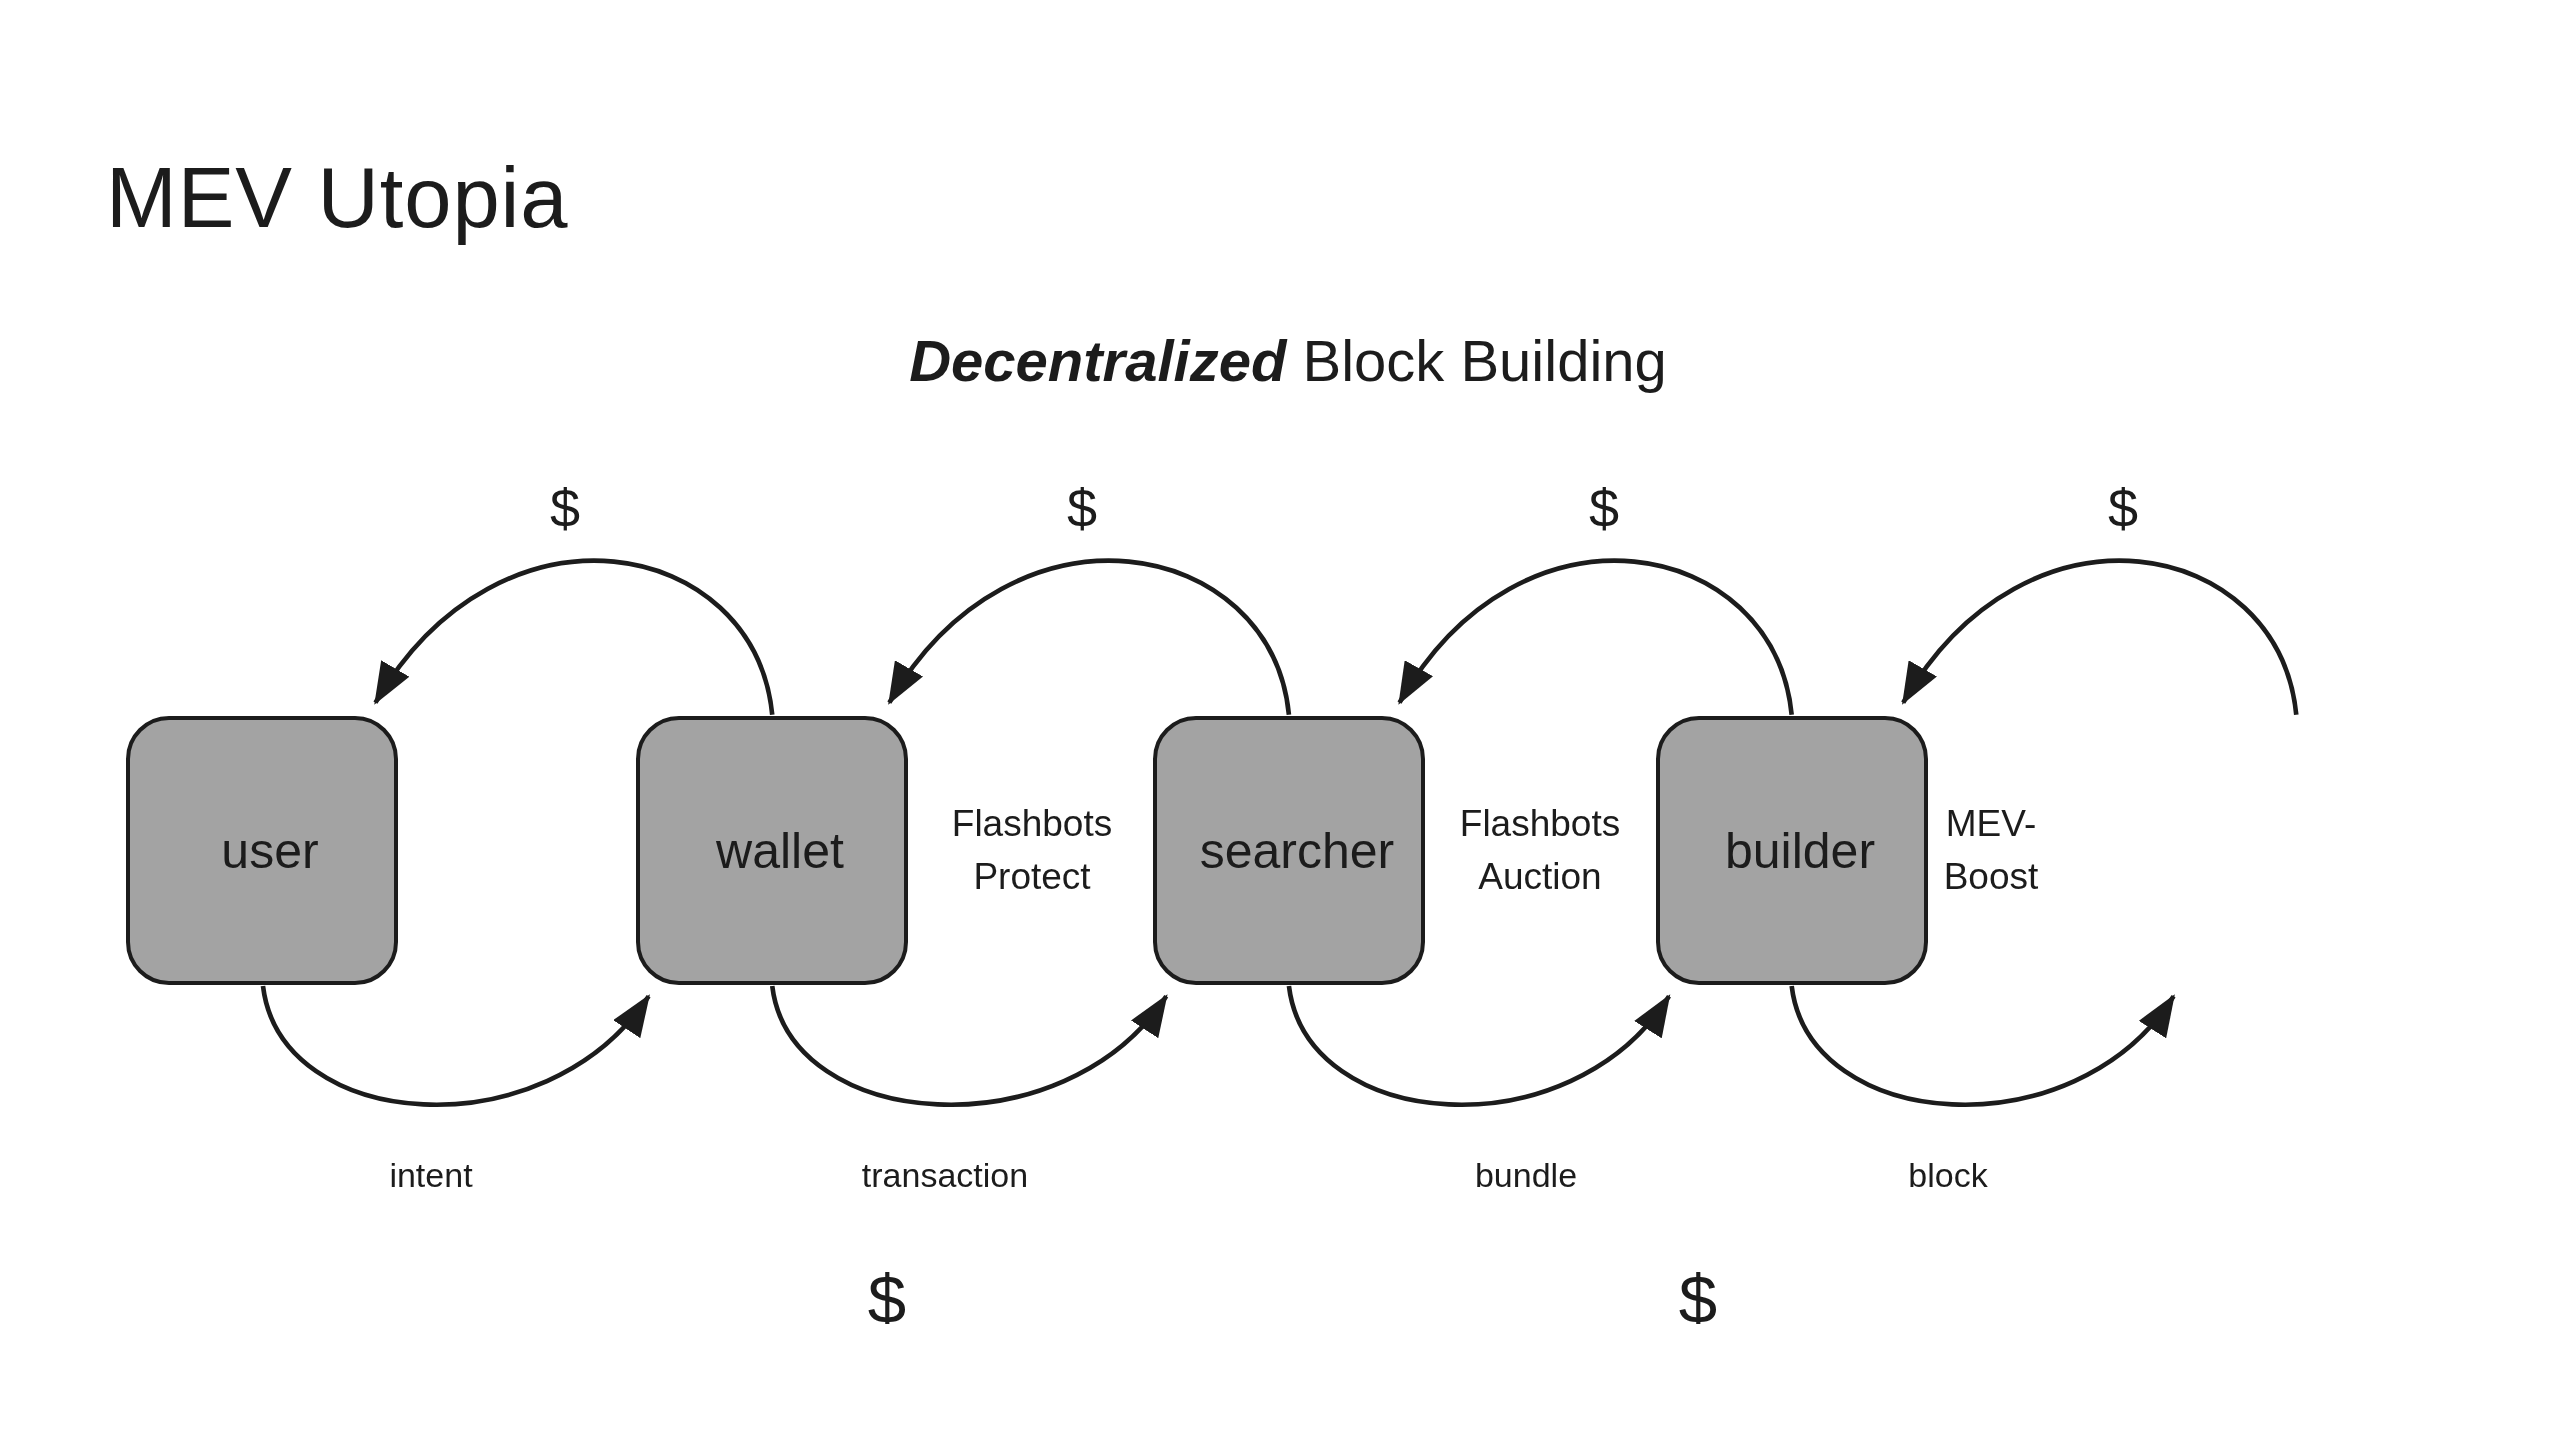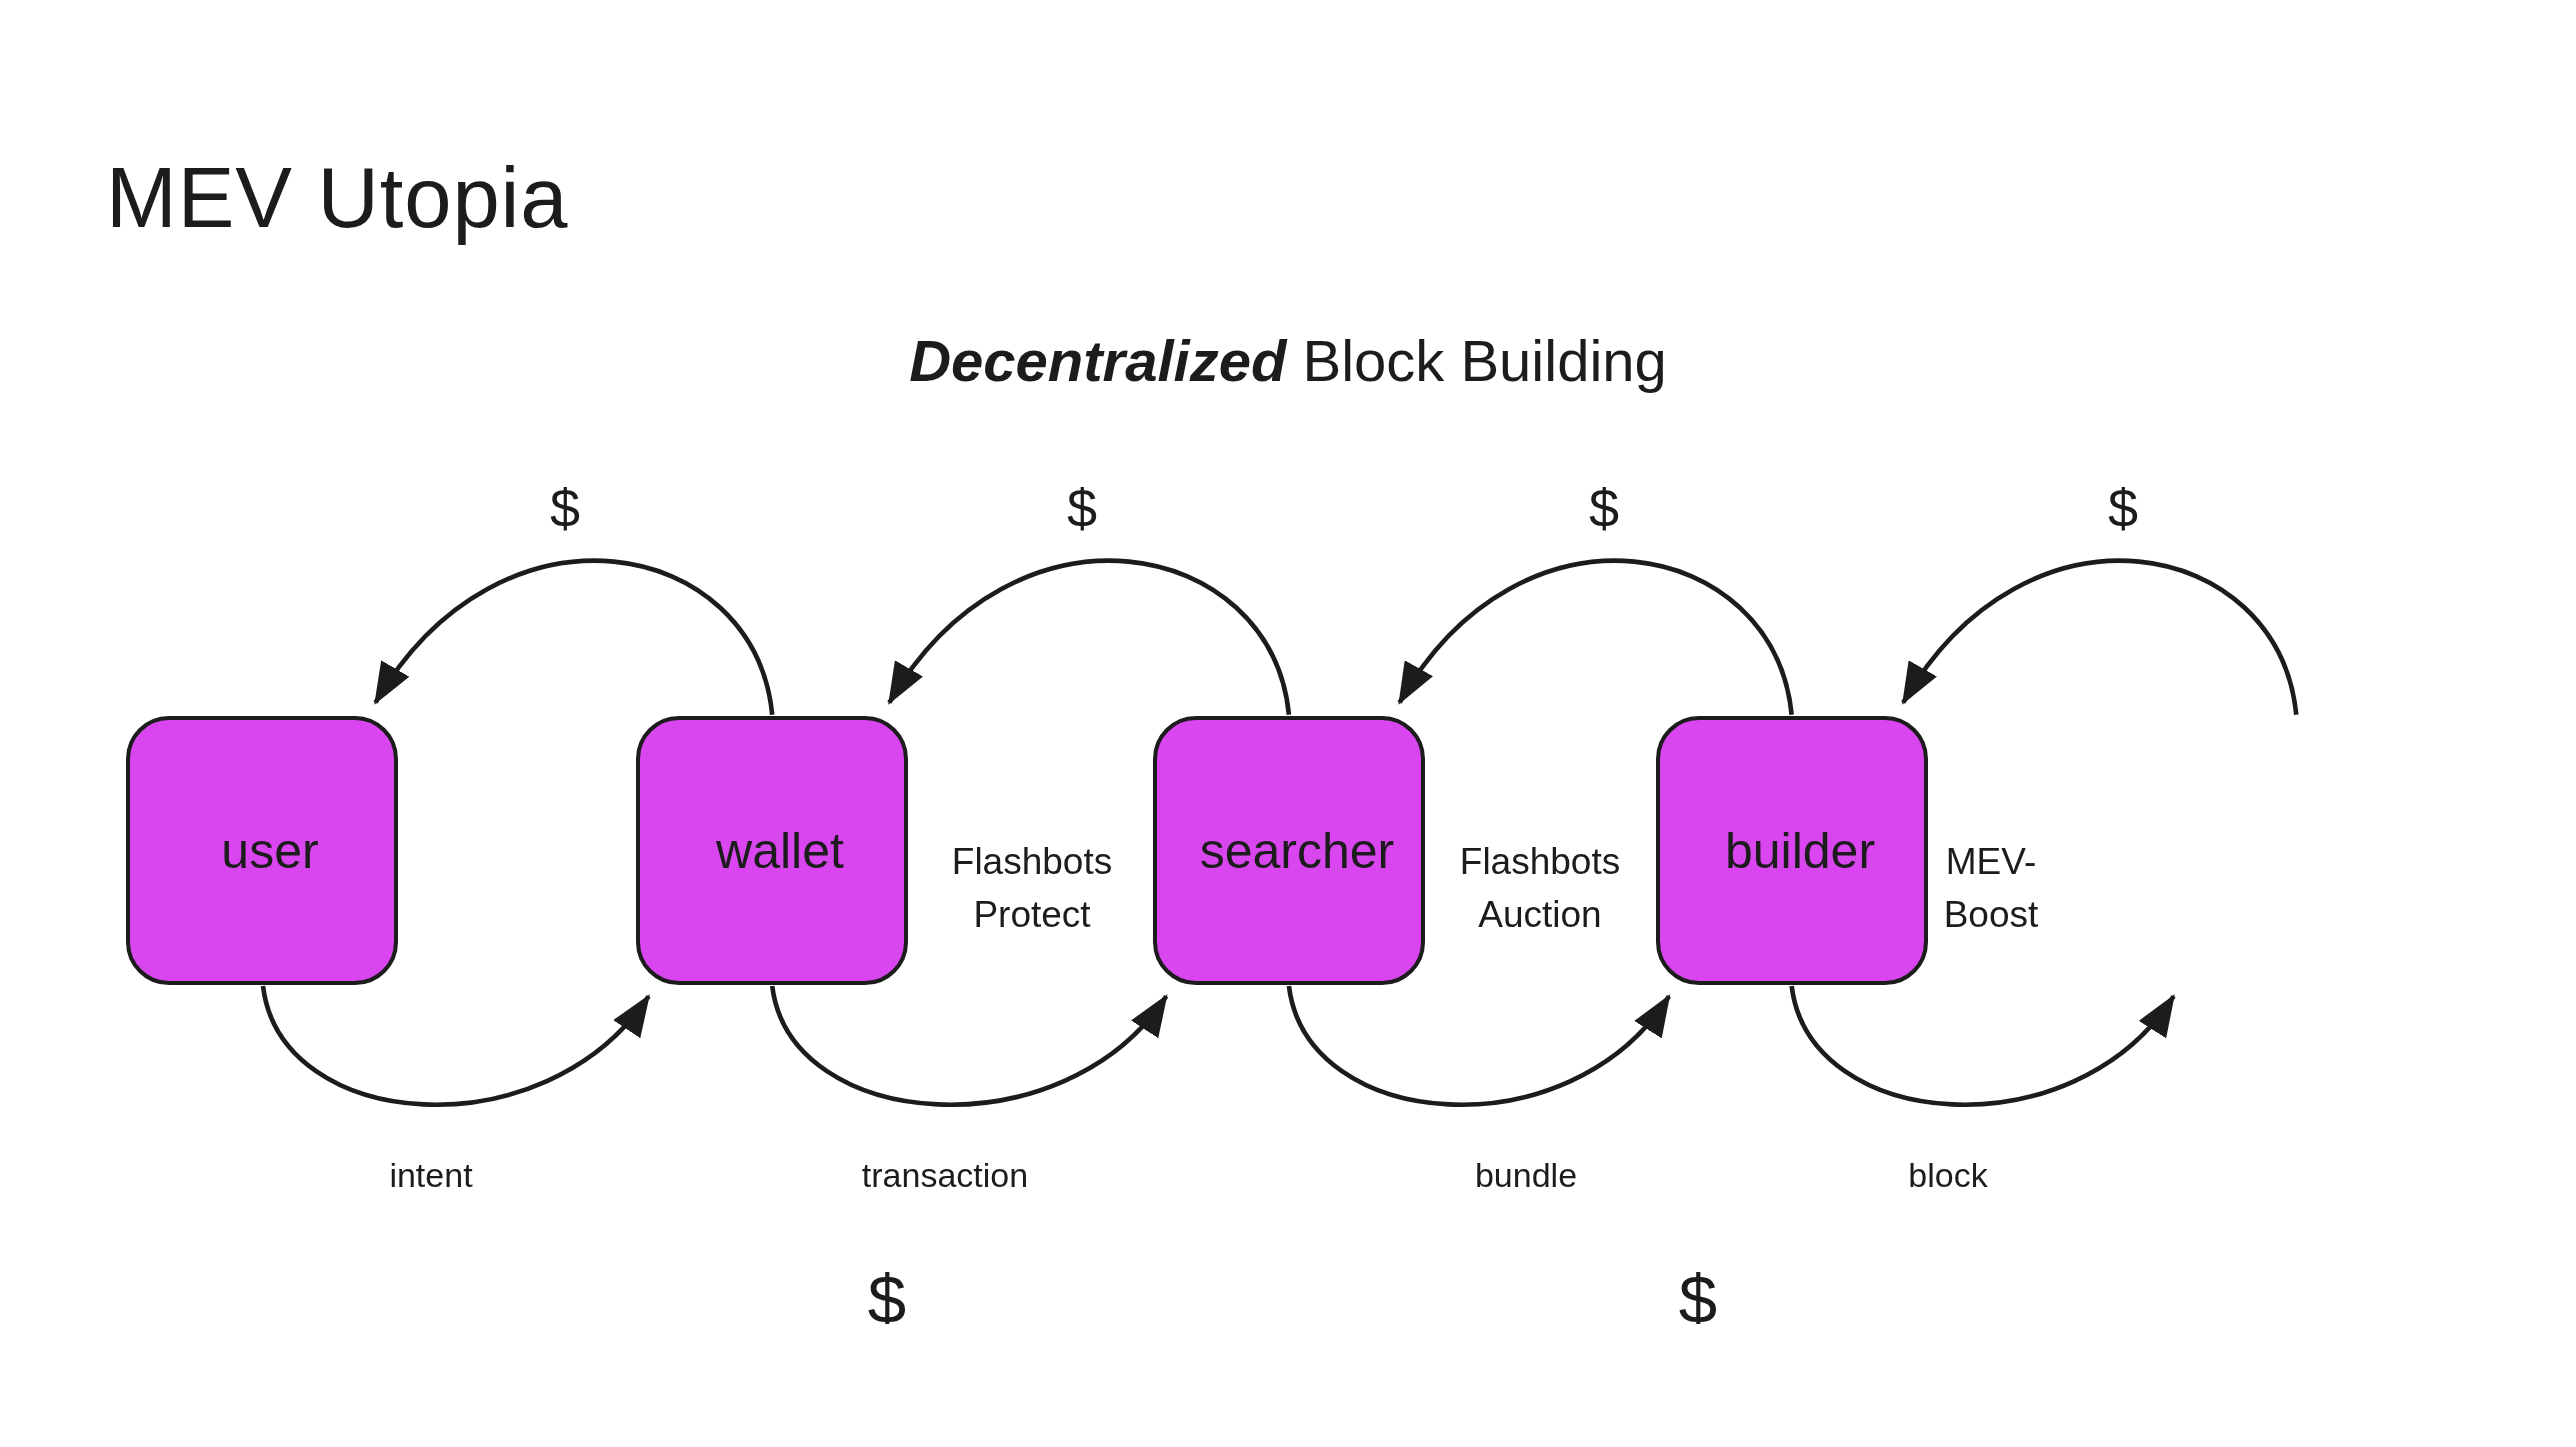--- a/index.html
+++ b/index.html
@@ -32,37 +32,36 @@
     white-space: nowrap;
   }
   .subtitle .bold { font-weight: 700; font-style: italic; }
   .node {
     position: absolute;
     top: 716px;
     width: 272px;
     height: 269px;
     border: 4.6px solid #1c1c1c;
     border-radius: 43px;
-    background: #d946ef;
+    background: #a3a3a3;
     display: flex;
     align-items: center;
     justify-content: center;
     box-sizing: border-box;
     padding-left: 16px;
   }
   .node-label { font-size: 50px; font-weight: 400; }
   .gap-label {
     position: absolute;
     top: 850px;
     transform: translate(-50%, -50%);
     text-align: center;
     font-size: 37px;
     line-height: 53px;
     font-weight: 400;
-    margin-top: 38px;
   }
   .money-top {
     position: absolute;
     top: 508px;
     transform: translate(-50%, -50%);
     font-size: 54px;
     font-weight: 400;
   }
   .flow-label {
     position: absolute;

